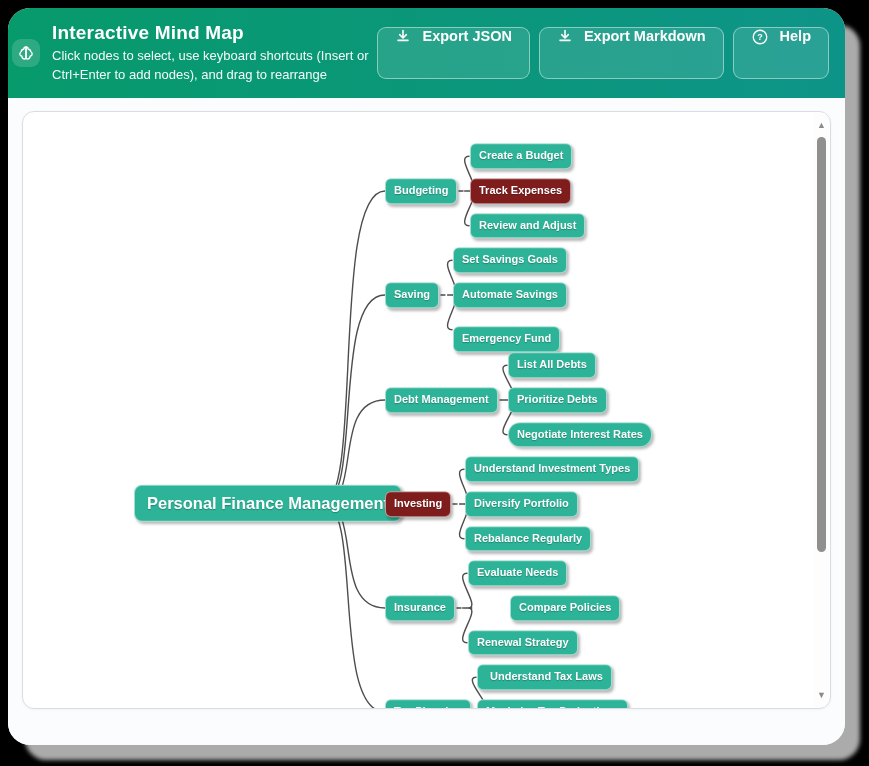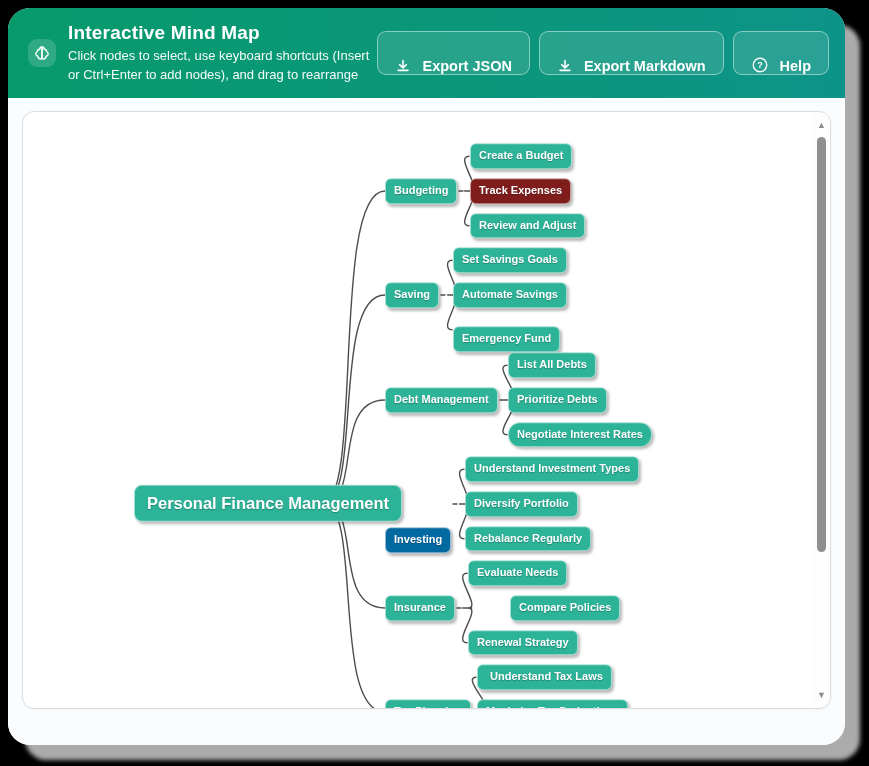--- a/index.html
+++ b/index.html
@@ -23,21 +23,21 @@
   }
 
   
   .app-header {
     height: 90px;
     flex: 0 0 90px;
     background: linear-gradient(90deg, #079a6b 0%, #0d9488 100%);
     display: flex;
     align-items: center;
     justify-content: space-between;
-    padding: 0 16px 0 20px;
+    padding: 0 16px 0 4px;
   }
   .hdr-left { display: flex; align-items: center; gap: 12px; }
   .icon-chip {
     width: 28px; height: 28px;
     border-radius: 9px;
     background: rgba(255,255,255,0.16);
     display: flex; align-items: center; justify-content: center;
     flex: 0 0 28px;
   }
   .hdr-text h1 {
@@ -49,23 +49,23 @@
   }
   .hdr-text p {
     color: rgba(255,255,255,0.96);
     font-size: 13px;
     line-height: 1.45;
     max-width: 356px;
   }
   .hdr-actions { display: flex; align-items: center; gap: 9px; }
   .hdr-btn {
     display: inline-flex;
-    align-items: flex-end;
+    align-items: flex-start;
     gap: 11px;
-    height: 44px;
+    height: 52px;
     padding: 0 17px;
     border-radius: 9px;
     background: rgba(255,255,255,0.12);
     border: 1.5px solid rgba(255,255,255,0.45);
     color: #fff;
     font-family: "Liberation Sans", sans-serif;
     font-size: 14.5px;
     font-weight: bold;
     cursor: pointer;
     white-space: nowrap;
@@ -206,21 +206,21 @@
         <div class="mm-node" style="background: #7f1d1d; color: rgb(255, 255, 255); left: 447px; top: 79px;">Track Expenses</div>
         <div class="mm-node" style="background: rgb(45, 179, 152); color: rgb(255, 255, 255); left: 447px; top: 113.7px;">Review and Adjust</div>
         <div class="mm-node" style="background: rgb(45, 179, 152); color: rgb(255, 255, 255); left: 362px; top: 183px;">Saving</div>
         <div class="mm-node" style="background: rgb(45, 179, 152); color: rgb(255, 255, 255); left: 430px; top: 148.3px;">Set Savings Goals</div>
         <div class="mm-node" style="background: rgb(45, 179, 152); color: rgb(255, 255, 255); left: 430px; top: 183px;">Automate Savings</div>
         <div class="mm-node" style="background: rgb(45, 179, 152); color: rgb(255, 255, 255); left: 430px; top: 227px;">Emergency Fund</div>
         <div class="mm-node" style="background: rgb(45, 179, 152); color: rgb(255, 255, 255); left: 362px; top: 288px;">Debt Management</div>
         <div class="mm-node" style="background: rgb(45, 179, 152); color: rgb(255, 255, 255); left: 485px; top: 253.3px;">List All Debts</div>
         <div class="mm-node" style="background: rgb(45, 179, 152); color: rgb(255, 255, 255); left: 485px; top: 288px;">Prioritize Debts</div>
         <div class="mm-node" style="background: rgb(45, 179, 152); color: rgb(255, 255, 255); left: 485px; top: 322.7px; border-radius: 12px;">Negotiate Interest Rates</div>
-        <div class="mm-node" style="background: #0369a1; color: rgb(255, 255, 255); left: 362px; top: 392px; margin-top: 36px;">Investing</div>
+        <div class="mm-node" style="background: #7f1d1d; color: rgb(255, 255, 255); left: 362px; top: 392px;">Investing</div>
         <div class="mm-node" style="background: rgb(45, 179, 152); color: rgb(255, 255, 255); left: 442px; top: 357.3px;">Understand Investment Types</div>
         <div class="mm-node" style="background: rgb(45, 179, 152); color: rgb(255, 255, 255); left: 442px; top: 392px;">Diversify Portfolio</div>
         <div class="mm-node" style="background: rgb(45, 179, 152); color: rgb(255, 255, 255); left: 442px; top: 426.7px;">Rebalance Regularly</div>
         <div class="mm-node" style="background: rgb(45, 179, 152); color: rgb(255, 255, 255); left: 362px; top: 496px;">Insurance</div>
         <div class="mm-node" style="background: rgb(45, 179, 152); color: rgb(255, 255, 255); left: 445px; top: 461.3px;">Evaluate Needs</div>
         <div class="mm-node" style="background: rgb(45, 179, 152); color: rgb(255, 255, 255); left: 445px; top: 496px; margin-left: 42px;">Compare Policies</div>
         <div class="mm-node" style="background: rgb(45, 179, 152); color: rgb(255, 255, 255); left: 445px; top: 530.7px;">Renewal Strategy</div>
         <div class="mm-node" style="background: rgb(45, 179, 152); color: rgb(255, 255, 255); left: 362px; top: 600px;">Tax Planning</div>
         <div class="mm-node" style="background: rgb(45, 179, 152); color: rgb(255, 255, 255); left: 454px; top: 565.3px; padding-left: 12px;">Understand Tax Laws</div>
         <div class="mm-node" style="background: rgb(45, 179, 152); color: rgb(255, 255, 255); left: 454px; top: 600px;">Maximize Tax Deductions</div>

